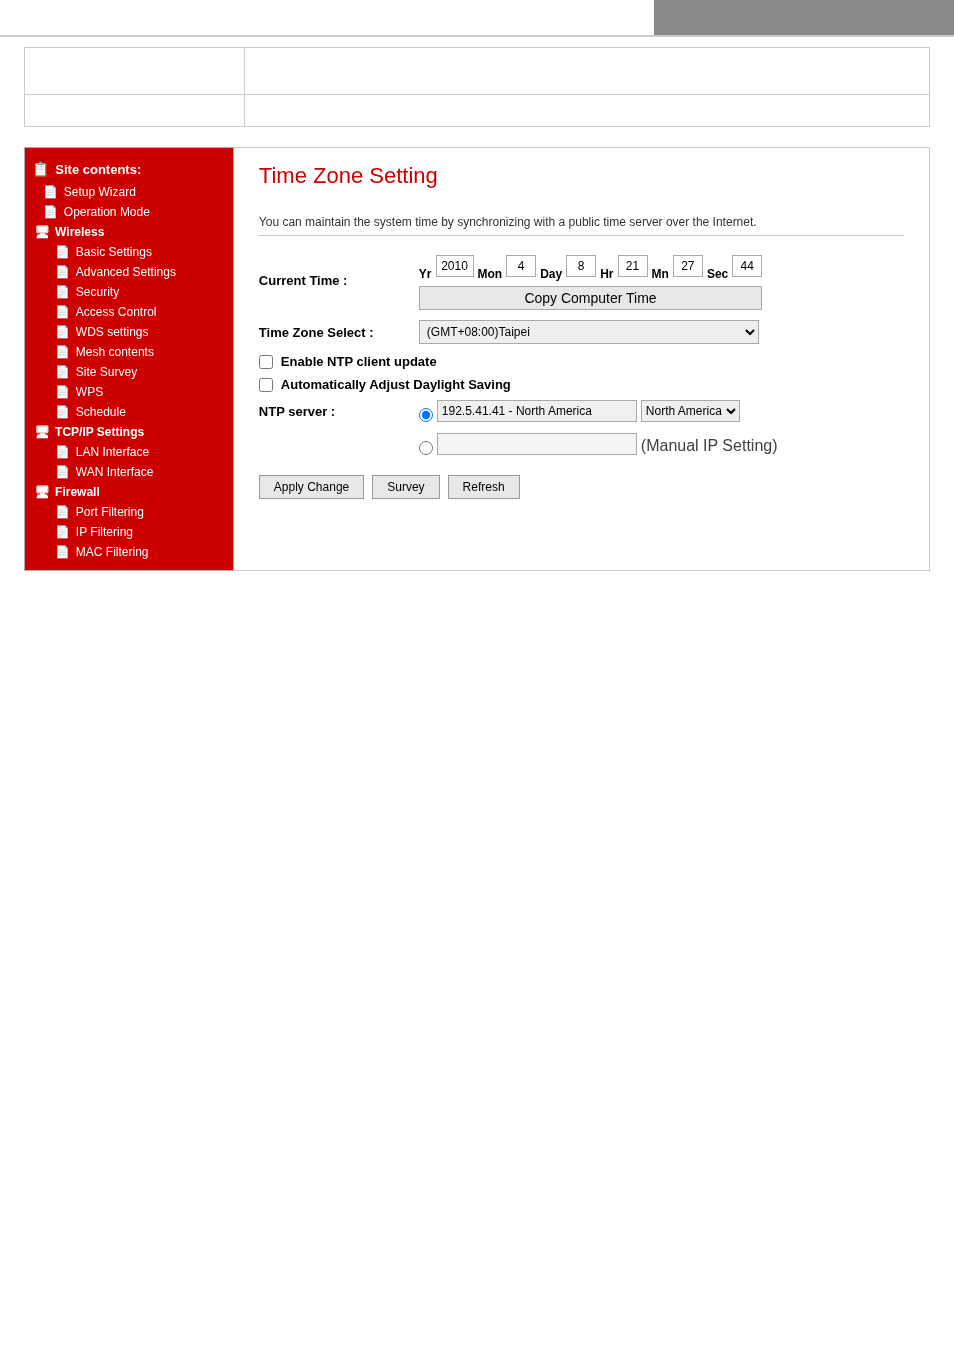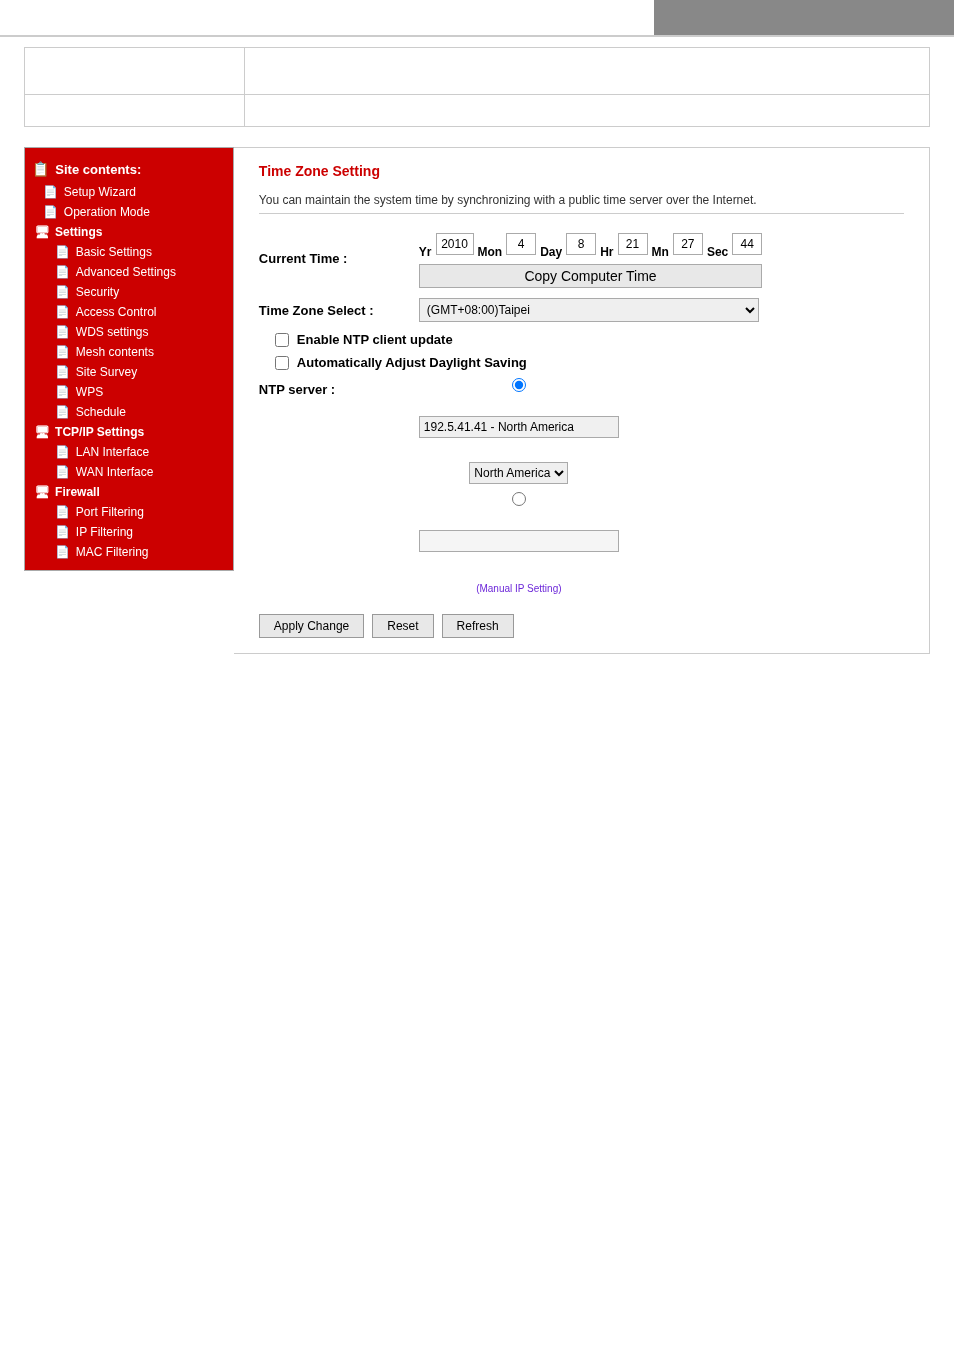--- a/index.html
+++ b/index.html
@@ -114,23 +114,23 @@
     
     .content {
       flex: 1;
       padding: 15px 25px;
       border: 1px solid #ccc;
       border-left: none;
     }
 
     .page-title {
       color: #cc0000;
-      font-size: 14px;
-      font-weight: bold;
-      margin-bottom: 14px;
+      font-size: 22px;
+      font-weight: normal;
+      margin-bottom: 26px;
     }
 
     .description {
       font-size: 12px;
       color: #333;
       margin-bottom: 15px;
       border-bottom: 1px solid #ccc;
       padding-bottom: 6px;
     }
 
@@ -190,21 +190,20 @@
       border: 1px solid #aaa;
       font-size: 12px;
       padding: 1px 3px;
     }
 
     .checkbox-row {
       display: flex;
       align-items: center;
       margin-bottom: 8px;
       padding-left: 0;
-      margin-left: 16px;
     }
 
     .checkbox-row input[type="checkbox"] {
       margin-right: 8px;
       width: 14px;
       height: 14px;
     }
 
     .checkbox-label {
       font-weight: bold;
@@ -226,23 +225,22 @@
     }
 
     .ntp-options {
       display: flex;
       flex-direction: column;
       gap: 8px;
     }
 
     .ntp-option {
       display: flex;
-      align-items: center;
-      gap: 24px;
-      flex-direction: column;
+      align-items: flex-end;
+      gap: 4px;
     }
 
     .ntp-option input[type="radio"] {
       width: 14px;
       height: 14px;
     }
 
     .ntp-option input[type="text"] {
       width: 200px;
       height: 22px;
@@ -254,22 +252,22 @@
 
     .ntp-select {
       height: 22px;
       border: 1px solid #aaa;
       font-size: 12px;
       padding: 1px 3px;
       background: #f5f5f5;
     }
 
     .manual-label {
-      color: #6d28d9;
-      font-size: 10px;
+      color: #404040;
+      font-size: 16px;
       margin-top: 7px;
     }
 
     .button-row {
       display: flex;
       gap: 8px;
       margin-top: 20px;
     }
 
     .action-btn {
@@ -323,21 +321,21 @@
         <span>Setup Wizard</span>
       </div>
 
       <div class="sidebar-item">
         <span class="item-icon">📄</span>
         <span>Operation Mode</span>
       </div>
 
       <div class="sidebar-section">
         <span class="item-icon">🖥</span>
-        <span>Settings</span>
+        <span>Wireless</span>
       </div>
 
       <div class="sidebar-item sub">
         <span class="item-icon">📄</span>
         <span>Basic Settings</span>
       </div>
 
       <div class="sidebar-item sub">
         <span class="item-icon">📄</span>
         <span>Advanced Settings</span>
@@ -477,18 +475,18 @@
         <div class="ntp-option">
           <input type="radio" name="ntp_server" style="">
           <input type="text" class="ntp-select" style="width: 200px;" value="">
           <span class="manual-label">(Manual IP Setting)</span>
         </div>
       </div>
     </div>
 
     <div class="button-row">
       <button class="action-btn">Apply Change</button>
-      <button class="action-btn">Reset</button>
+      <button class="action-btn">Survey</button>
       <button class="action-btn">Refresh</button>
     </div>
 
   </div>
 </div>
 
 </body></html>

